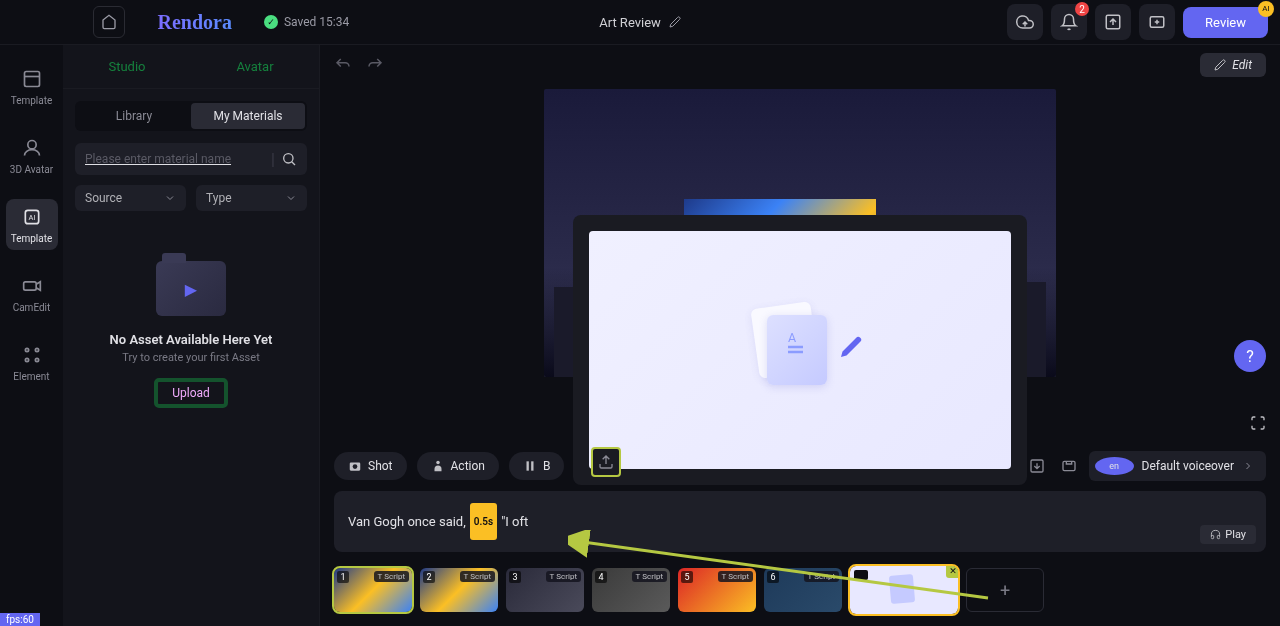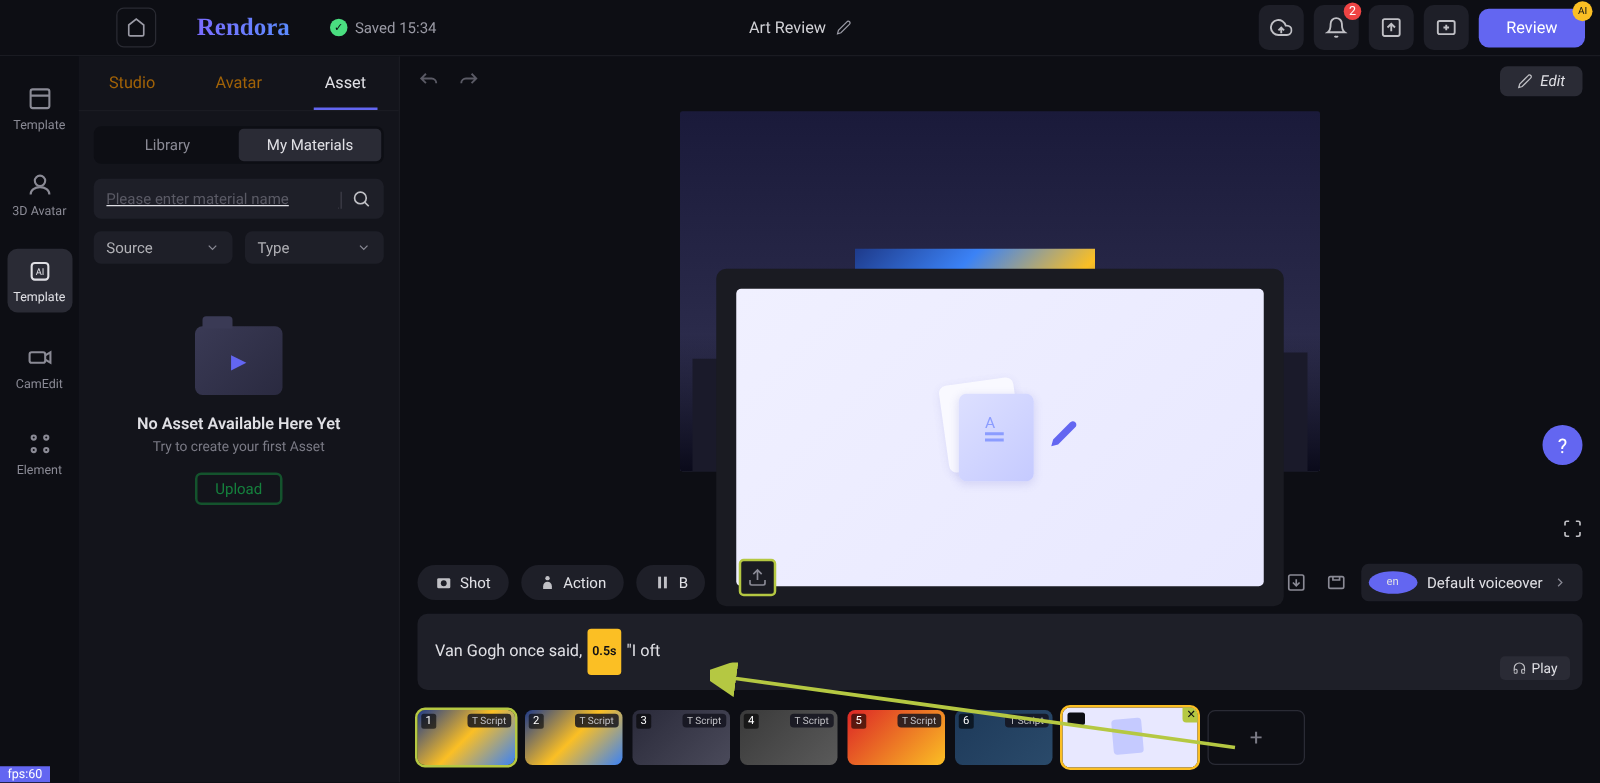--- a/index.html
+++ b/index.html
@@ -22,38 +22,38 @@
 
 .main { display: flex; height: calc(100% - 45px); }
 .left-rail { width: 63px; background: #0d0e14; display: flex; flex-direction: column; align-items: center; padding-top: 16px; gap: 18px; }
 .rail-item { display: flex; flex-direction: column; align-items: center; gap: 4px; cursor: pointer; color: #8a8a95; font-size: 10px; padding: 6px 4px; border-radius: 8px; width: 52px; }
 .rail-item.active { background: #2a2b35; color: #e0e0e5; }
 .rail-icon { width: 24px; height: 24px; display: flex; align-items: center; justify-content: center; }
 
 
 .left-panel { width: 257px; background: #13141b; border-right: 1px solid #1a1b22; display: flex; flex-direction: column; }
 .panel-tabs { display: flex; border-bottom: 1px solid #1a1b22; }
-.panel-tab { flex: 1; text-align: center; padding: 14px 0; font-size: 13px; color: #a16207; cursor: pointer; position: relative; }
+.panel-tab { flex: 1; text-align: center; padding: 14px 0; font-size: 13px; color: #15803d; cursor: pointer; position: relative; }
 .panel-tab.active { color: #e0e0e5; }
 .panel-tab.active::after { content: ''; position: absolute; bottom: 0; left: 20%; right: 20%; height: 2px; background: #6366f1; }
 .sub-tabs { display: flex; margin: 12px; background: #0d0e14; border-radius: 6px; padding: 2px; }
 .sub-tab { flex: 1; text-align: center; padding: 6px 0; font-size: 12px; color: #8a8a95; cursor: pointer; border-radius: 4px; }
 .sub-tab.active { background: #2a2b35; color: #e0e0e5; }
 .search-row { margin: 0 12px 10px; background: #1e1f28; border-radius: 6px; display: flex; align-items: center; padding: 0 10px; height: 32px; text-decoration: underline; }
 .search-input { flex: 1; background: none; border: none; outline: none; color: #e0e0e5; font-size: 12px; }
 .search-input::placeholder { color: #5a5a65; }
 .filter-row { display: flex; gap: 10px; margin: 0 12px; }
 .filter-select { flex: 1; background: #1e1f28; border-radius: 6px; padding: 6px 10px; font-size: 12px; color: #b0b0b5; display: flex; justify-content: space-between; align-items: center; cursor: pointer; }
 .empty-state { flex: 1; display: flex; flex-direction: column; align-items: center; justify-content: flex-start; padding-top: 50px; }
 .empty-folder { width: 70px; height: 55px; background: linear-gradient(135deg, #3a3a55, #2a2a40); border-radius: 6px; margin-bottom: 16px; position: relative; }
 .empty-folder::before { content: ''; position: absolute; top: -8px; left: 6px; width: 24px; height: 10px; background: #3a3a55; border-radius: 3px 3px 0 0; }
 .empty-folder::after { content: '▶'; position: absolute; top: 50%; left: 50%; transform: translate(-50%, -50%); color: #6366f1; font-size: 16px; }
 .empty-title { font-size: 13px; font-weight: 600; color: #e0e0e5; margin-bottom: 4px; }
 .empty-sub { font-size: 11px; color: #7a7a85; margin-bottom: 14px; }
-.upload-btn { border: 2px solid #14532d; color: #15803d; padding: 4px 14px; border-radius: 5px; font-size: 12px; cursor: pointer; background: none; }
+.upload-btn { border: 4px solid #14532d; color: #f0abfc; padding: 4px 14px; border-radius: 5px; font-size: 12px; cursor: pointer; background: none; }
 
 
 .canvas-area { flex: 1; display: flex; flex-direction: column; position: relative; }
 .canvas-toolbar { height: 40px; display: flex; align-items: center; padding: 0 14px; gap: 14px; justify-content: space-between; font-style: italic; }
 .undo-redo { display: flex; gap: 14px; color: #5a5a65; }
 .edit-btn { background: #2a2b35; padding: 5px 14px; border-radius: 6px; font-size: 12px; display: flex; align-items: center; gap: 6px; cursor: pointer; }
 .viewport { flex: 1; display: flex; align-items: flex-start; justify-content: center; padding-top: 4px; position: relative; }
 .video-frame { width: 512px; height: 288px; background: linear-gradient(180deg, #1a1a3a 0%, #2a2a4a 60%, #3a3a5a 100%); position: relative; border-radius: 2px; overflow: hidden; }
 .city-silhouette { position: absolute; bottom: 0; left: 0; right: 0; height: 110px; background: linear-gradient(180deg, transparent, #0a0a1a); }
 .building { position: absolute; bottom: 0; background: #1a1a2a; }
@@ -205,21 +205,20 @@
           </svg>
         </span>
       <span>Element</span>
     </div>
   </div>
 
   <div class="left-panel">
     <div class="panel-tabs">
       <div class="panel-tab">Studio</div>
       <div class="panel-tab">Avatar</div>
-      <div class="panel-tab active">Asset</div>
     </div>
     <div class="sub-tabs">
       <div class="sub-tab">Library</div>
       <div class="sub-tab active">My Materials</div>
     </div>
     <div class="search-row">
       <input class="search-input" placeholder="Please enter material name" style="">
       <span style="color:#3a3a45;margin:0 6px">|</span>
       <svg width="16" height="16" viewBox="0 0 24 24" fill="none" stroke="#c0c0c5" stroke-width="2">
           <circle cx="11" cy="11" r="7"></circle>

